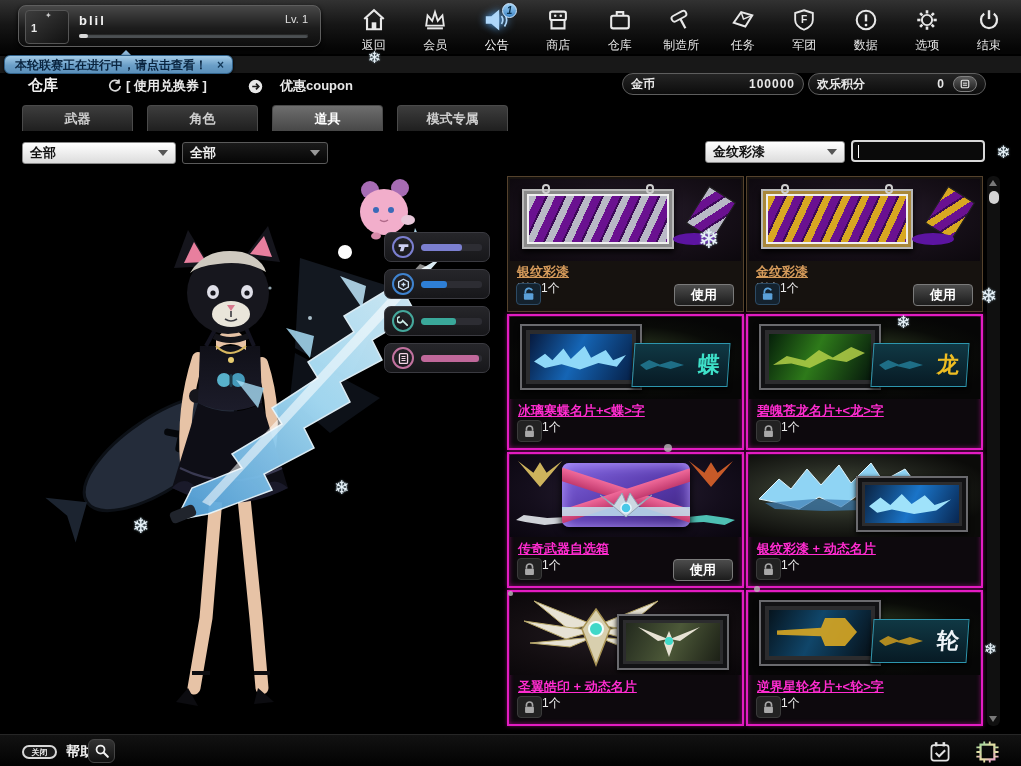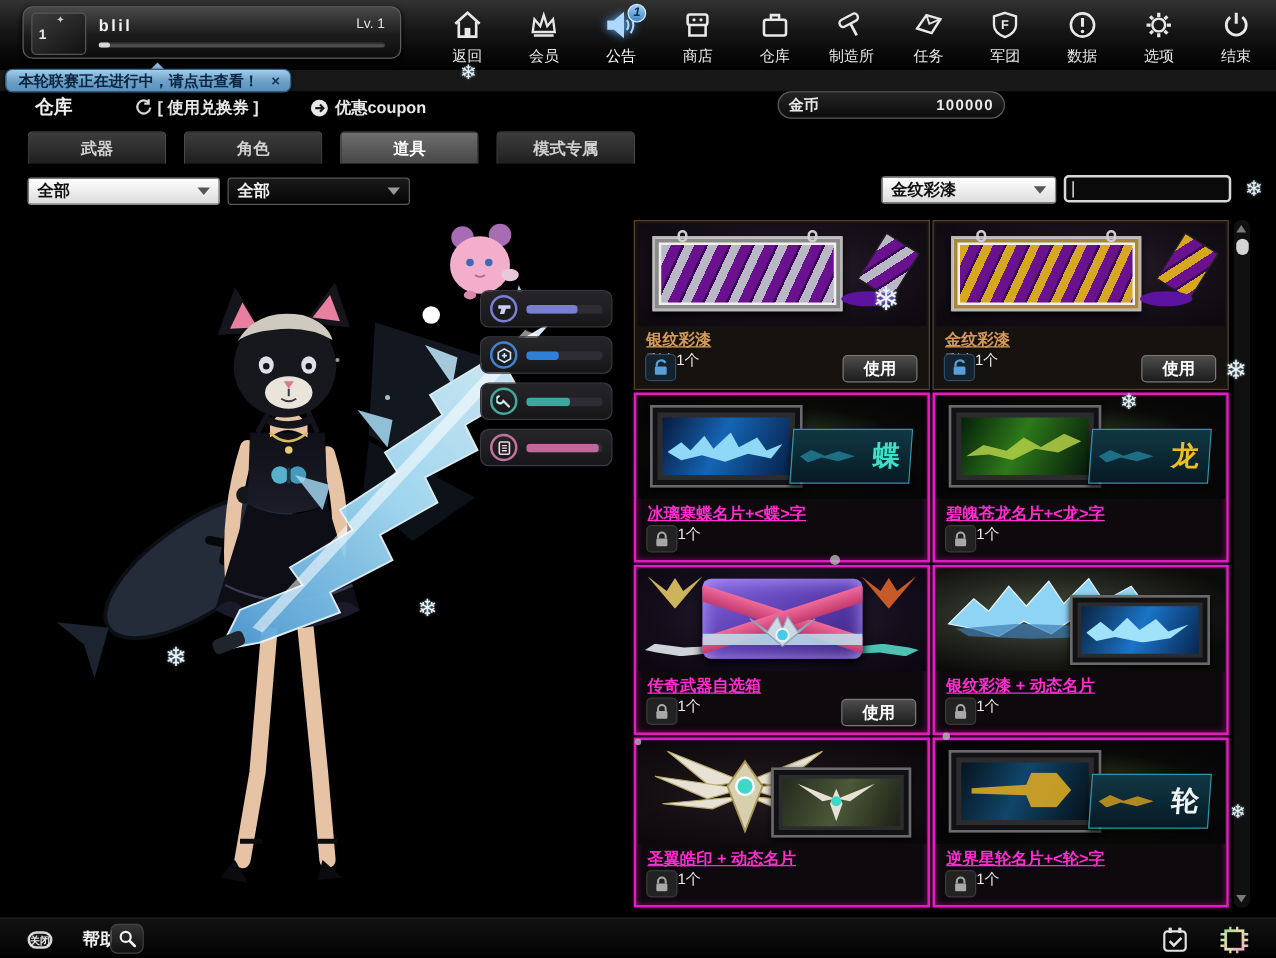--- a/index.html
+++ b/index.html
@@ -38,21 +38,21 @@
     background:linear-gradient(#a4cce8,#6b9fc8 55%,#5b90ba);border:1px solid #31638c;
     color:#0a2540;font-size:12px;font-weight:bold;line-height:18px;cursor:pointer;box-shadow:0 1px 3px #000;}
   .notif .nclose{margin-left:10px;color:#143a5a;font-weight:bold;cursor:pointer;}
   .notif-tail{position:absolute;left:120px;top:50px;width:0;height:0;border-left:6px solid transparent;
     border-right:6px solid transparent;border-bottom:6px solid #8db9dc;}
 
   
   .subhead{position:absolute;left:0;top:73px;width:1021px;height:26px;}
   .wh-title{position:absolute;left:28px;top:3px;color:#f0f0f0;font-size:15px;font-weight:bold;}
   .voucher{position:absolute;left:108px;top:4px;color:#e8e8e8;font-size:13px;font-weight:bold;cursor:pointer;display:flex;align-items:center;gap:4px;}
-  .coupon{position:absolute;left:248px;top:4px;color:#e8e8e8;font-size:13px;font-weight:bold;cursor:pointer;display:flex;align-items:center;gap:5px;}
+  .coupon{position:absolute;left:248px;top:4px;color:#e8e8e8;font-size:13px;font-weight:bold;cursor:pointer;display:flex;align-items:center;gap:17px;}
   .cbox{position:absolute;top:0px;height:22px;border:1px solid #5e5e5e;border-radius:11px;
     background:linear-gradient(#242424,#0c0c0c);color:#e8e8e8;font-size:12px;font-weight:bold;
     display:flex;align-items:center;padding:0 8px;}
   .cbox .cval{margin-left:auto;font-weight:bold;letter-spacing:1px;}
   .gold-box{left:622px;width:182px;}
   .pts-box{left:808px;width:178px;}
   .pts-btn{margin-left:8px;width:24px;height:16px;border-radius:8px;background:linear-gradient(#5c5c5c,#1e1e1e);
     border:1px solid #808080;display:flex;align-items:center;justify-content:center;cursor:pointer;}
 
   
@@ -164,21 +164,21 @@
   .art-wings-mini{background:linear-gradient(115deg,#232a1e,#4c5838 50%,#1c2016);}
 
   
   .vscroll{position:absolute;left:987px;top:176px;width:13px;height:550px;background:#101010;border-radius:6px;}
   .vs-up{position:absolute;left:2px;top:4px;width:0;height:0;border-left:4.5px solid transparent;border-right:4.5px solid transparent;border-bottom:6px solid #7a7a7a;}
   .vs-thumb{position:absolute;left:1.5px;top:15px;width:10px;height:13px;background:#d4d4d4;border-radius:5px;cursor:pointer;}
   .vs-down{position:absolute;left:2px;bottom:4px;width:0;height:0;border-left:4.5px solid transparent;border-right:4.5px solid transparent;border-top:6px solid #7a7a7a;}
 
   
   .bottombar{position:absolute;left:0;bottom:0;width:1021px;height:32px;background:linear-gradient(#121212,#020202);border-top:1px solid #262626;}
-  .toggle-pill{position:absolute;left:22px;top:10px;width:20px;height:14px;border:2px solid #d8d8d8;border-radius:8px;
+  .toggle-pill{position:absolute;left:22px;top:10px;width:35px;height:14px;border:2px solid #d8d8d8;border-radius:8px;
     color:#e8e8e8;font-size:8px;font-weight:bold;text-align:center;line-height:11px;cursor:pointer;background:#1a1a1a;}
   .help-lb{position:absolute;left:66px;top:8px;color:#f0f0f0;font-size:14px;font-weight:bold;}
   .srch-btn{position:absolute;left:88px;top:4px;width:27px;height:24px;border-radius:6px;background:linear-gradient(#333,#111);
     border:1px solid #444;display:flex;align-items:center;justify-content:center;cursor:pointer;}
   .br-ic{position:absolute;top:3px;width:30px;height:27px;display:flex;align-items:center;justify-content:center;cursor:pointer;}
   .cal-ic{left:925px;} .chip-ic{left:972px;}
 
   .snow{position:absolute;color:#e8f2f8;text-shadow:0 0 2px #9ab8c8;pointer-events:none;z-index:5;}
   .dot{position:absolute;border-radius:50%;background:#b8b8b8;opacity:.8;pointer-events:none;}
 </style>
@@ -316,20 +316,30 @@
     <span class="coupon">
       <svg width="15" height="15" viewBox="0 0 16 16">
           <circle cx="8" cy="8" r="7.2" fill="#e8e8e8"></circle>
           <path d="M4.5 8 H11 M8.5 5 L11.5 8 L8.5 11" fill="none" stroke="#1a1a1a" stroke-width="1.8"></path>
         </svg>
       <span>优惠coupon</span>
     </span>
     <div class="cbox gold-box">
       <span>金币</span>
       <span class="cval">100000</span>
+    </div>
+    <div class="cbox pts-box">
+      <span>欢乐积分</span>
+      <span class="cval">0</span>
+      <span class="pts-btn">
+          <svg width="10" height="10" viewBox="0 0 12 12">
+            <rect x="1.5" y="1.5" width="9" height="9" rx="1.5" fill="none" stroke="#e8e8e8" stroke-width="1.4"></rect>
+            <path d="M3.5 5 H8.5 M3.5 7.5 H8.5" stroke="#e8e8e8" stroke-width="1.2"></path>
+          </svg>
+        </span>
     </div>
   </div>
 
   <div class="tabs">
     <div class="tab">武器</div>
     <div class="tab">角色</div>
     <div class="tab active">道具</div>
     <div class="tab">模式专属</div>
   </div>
 

